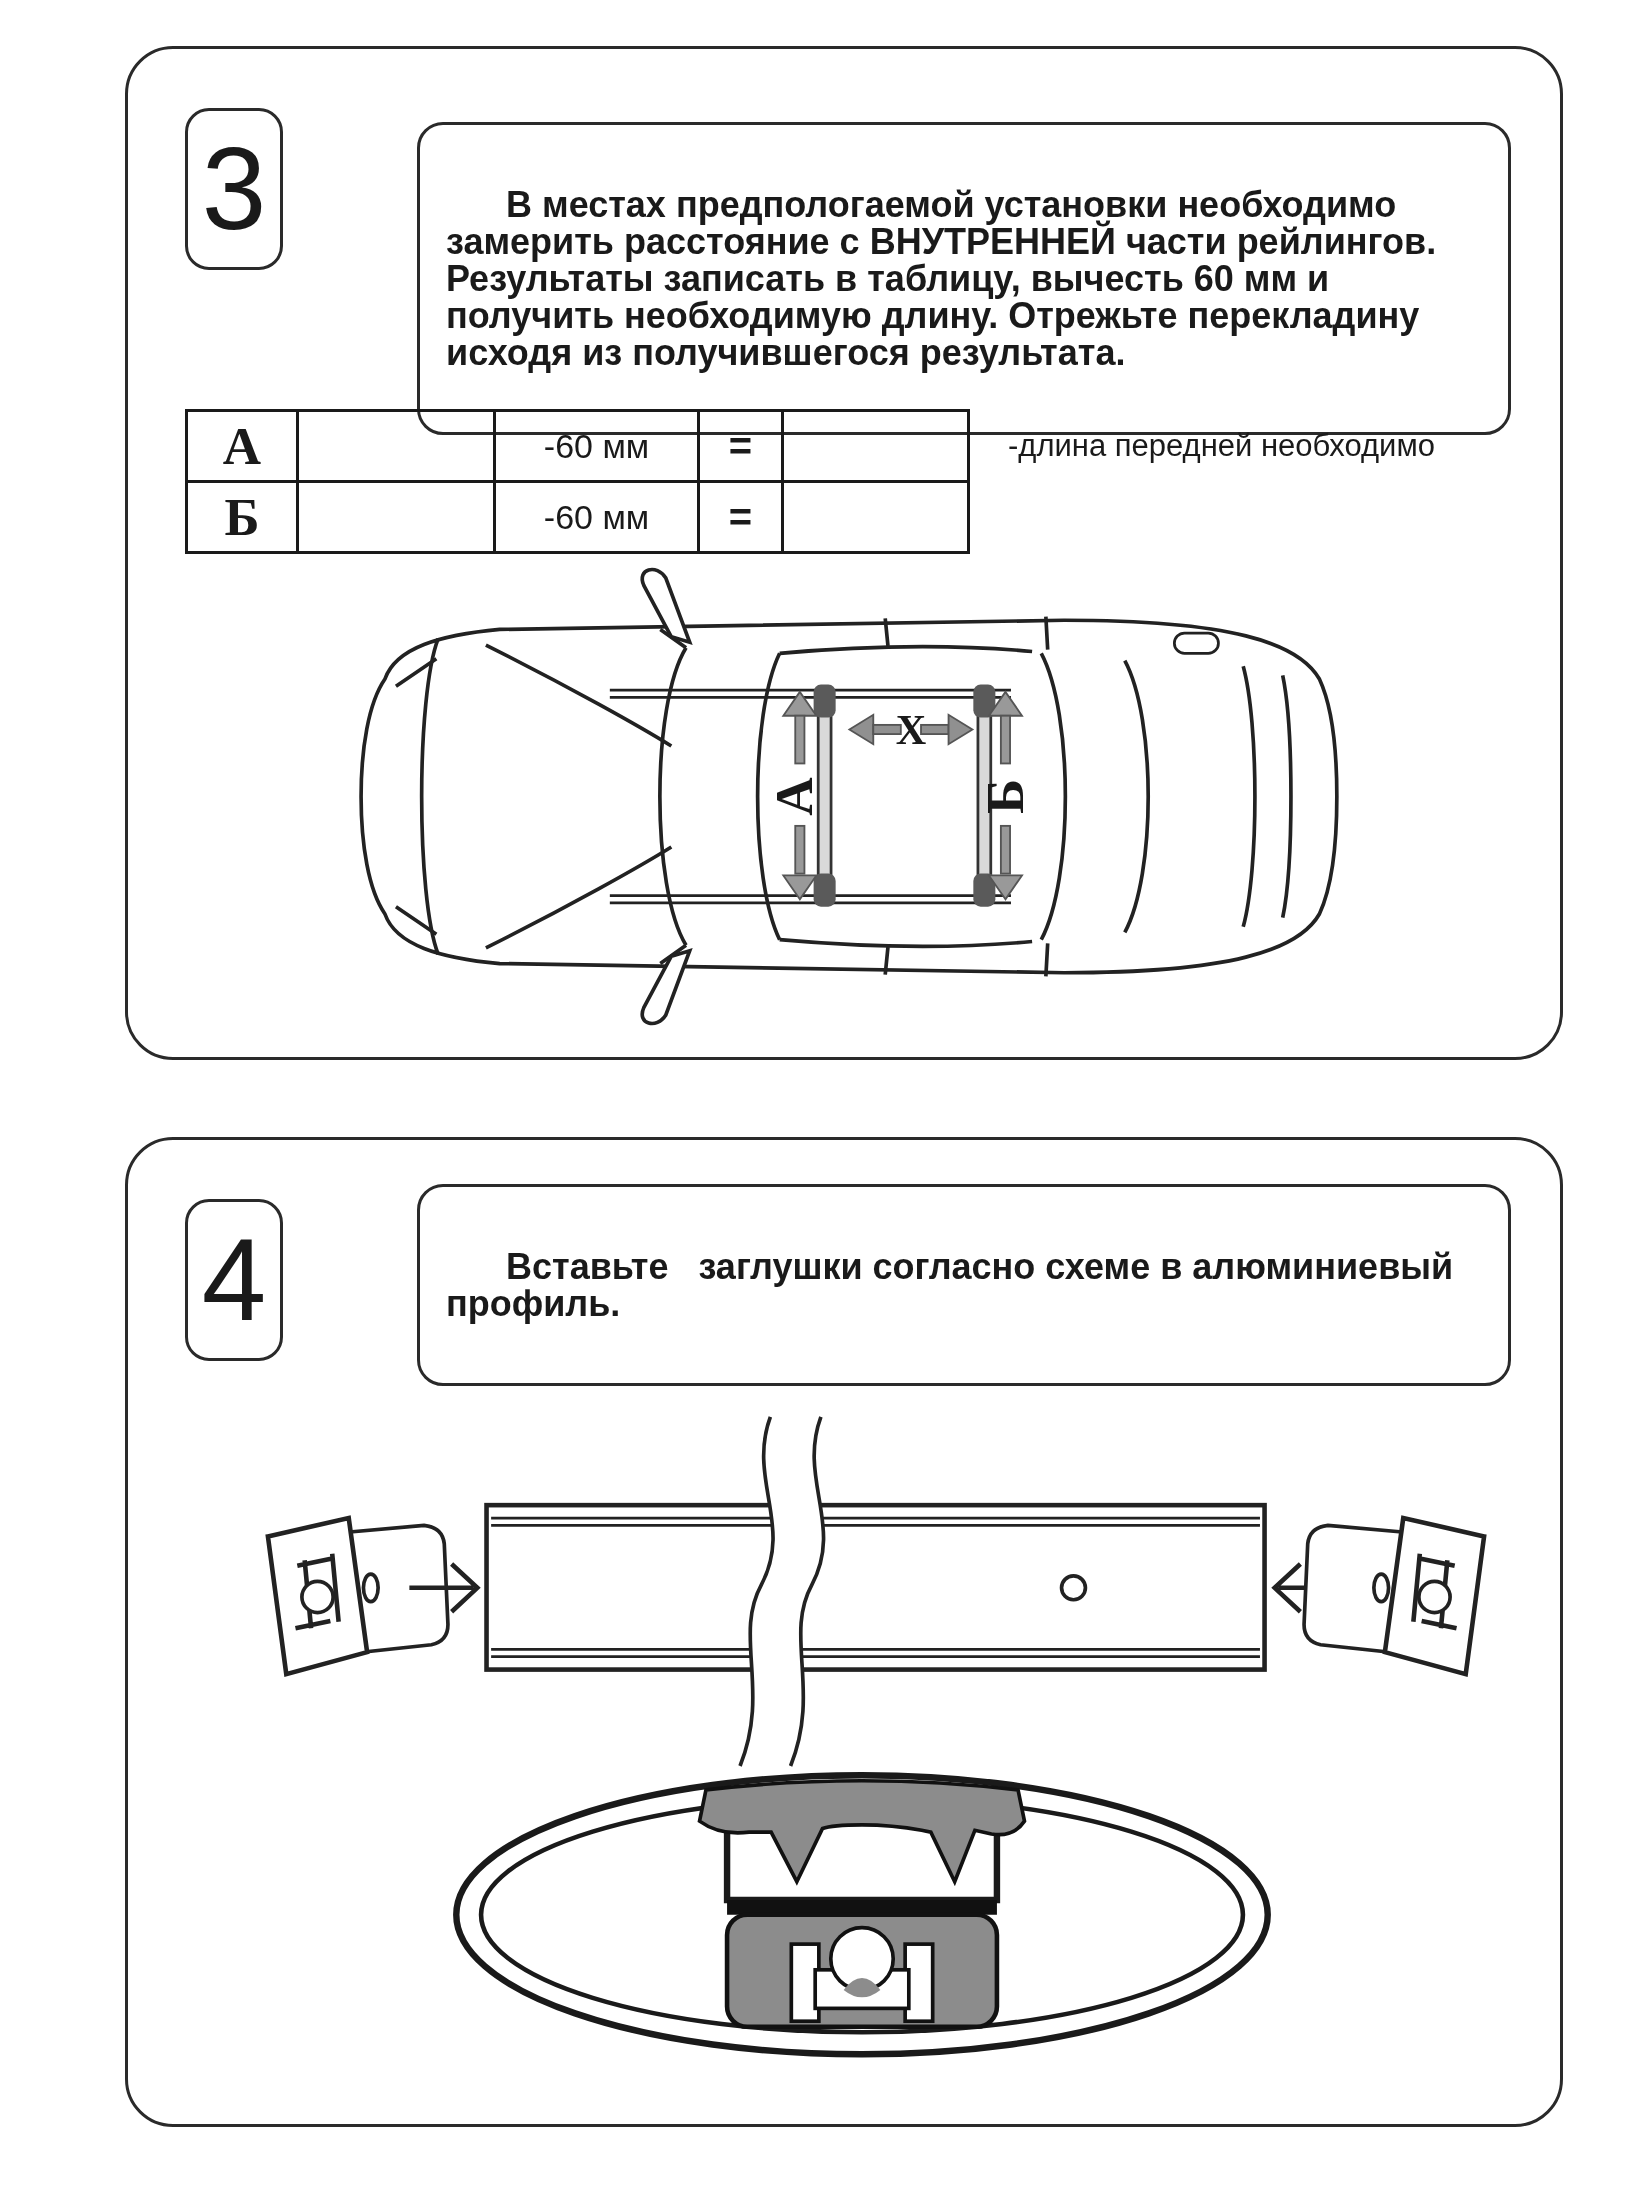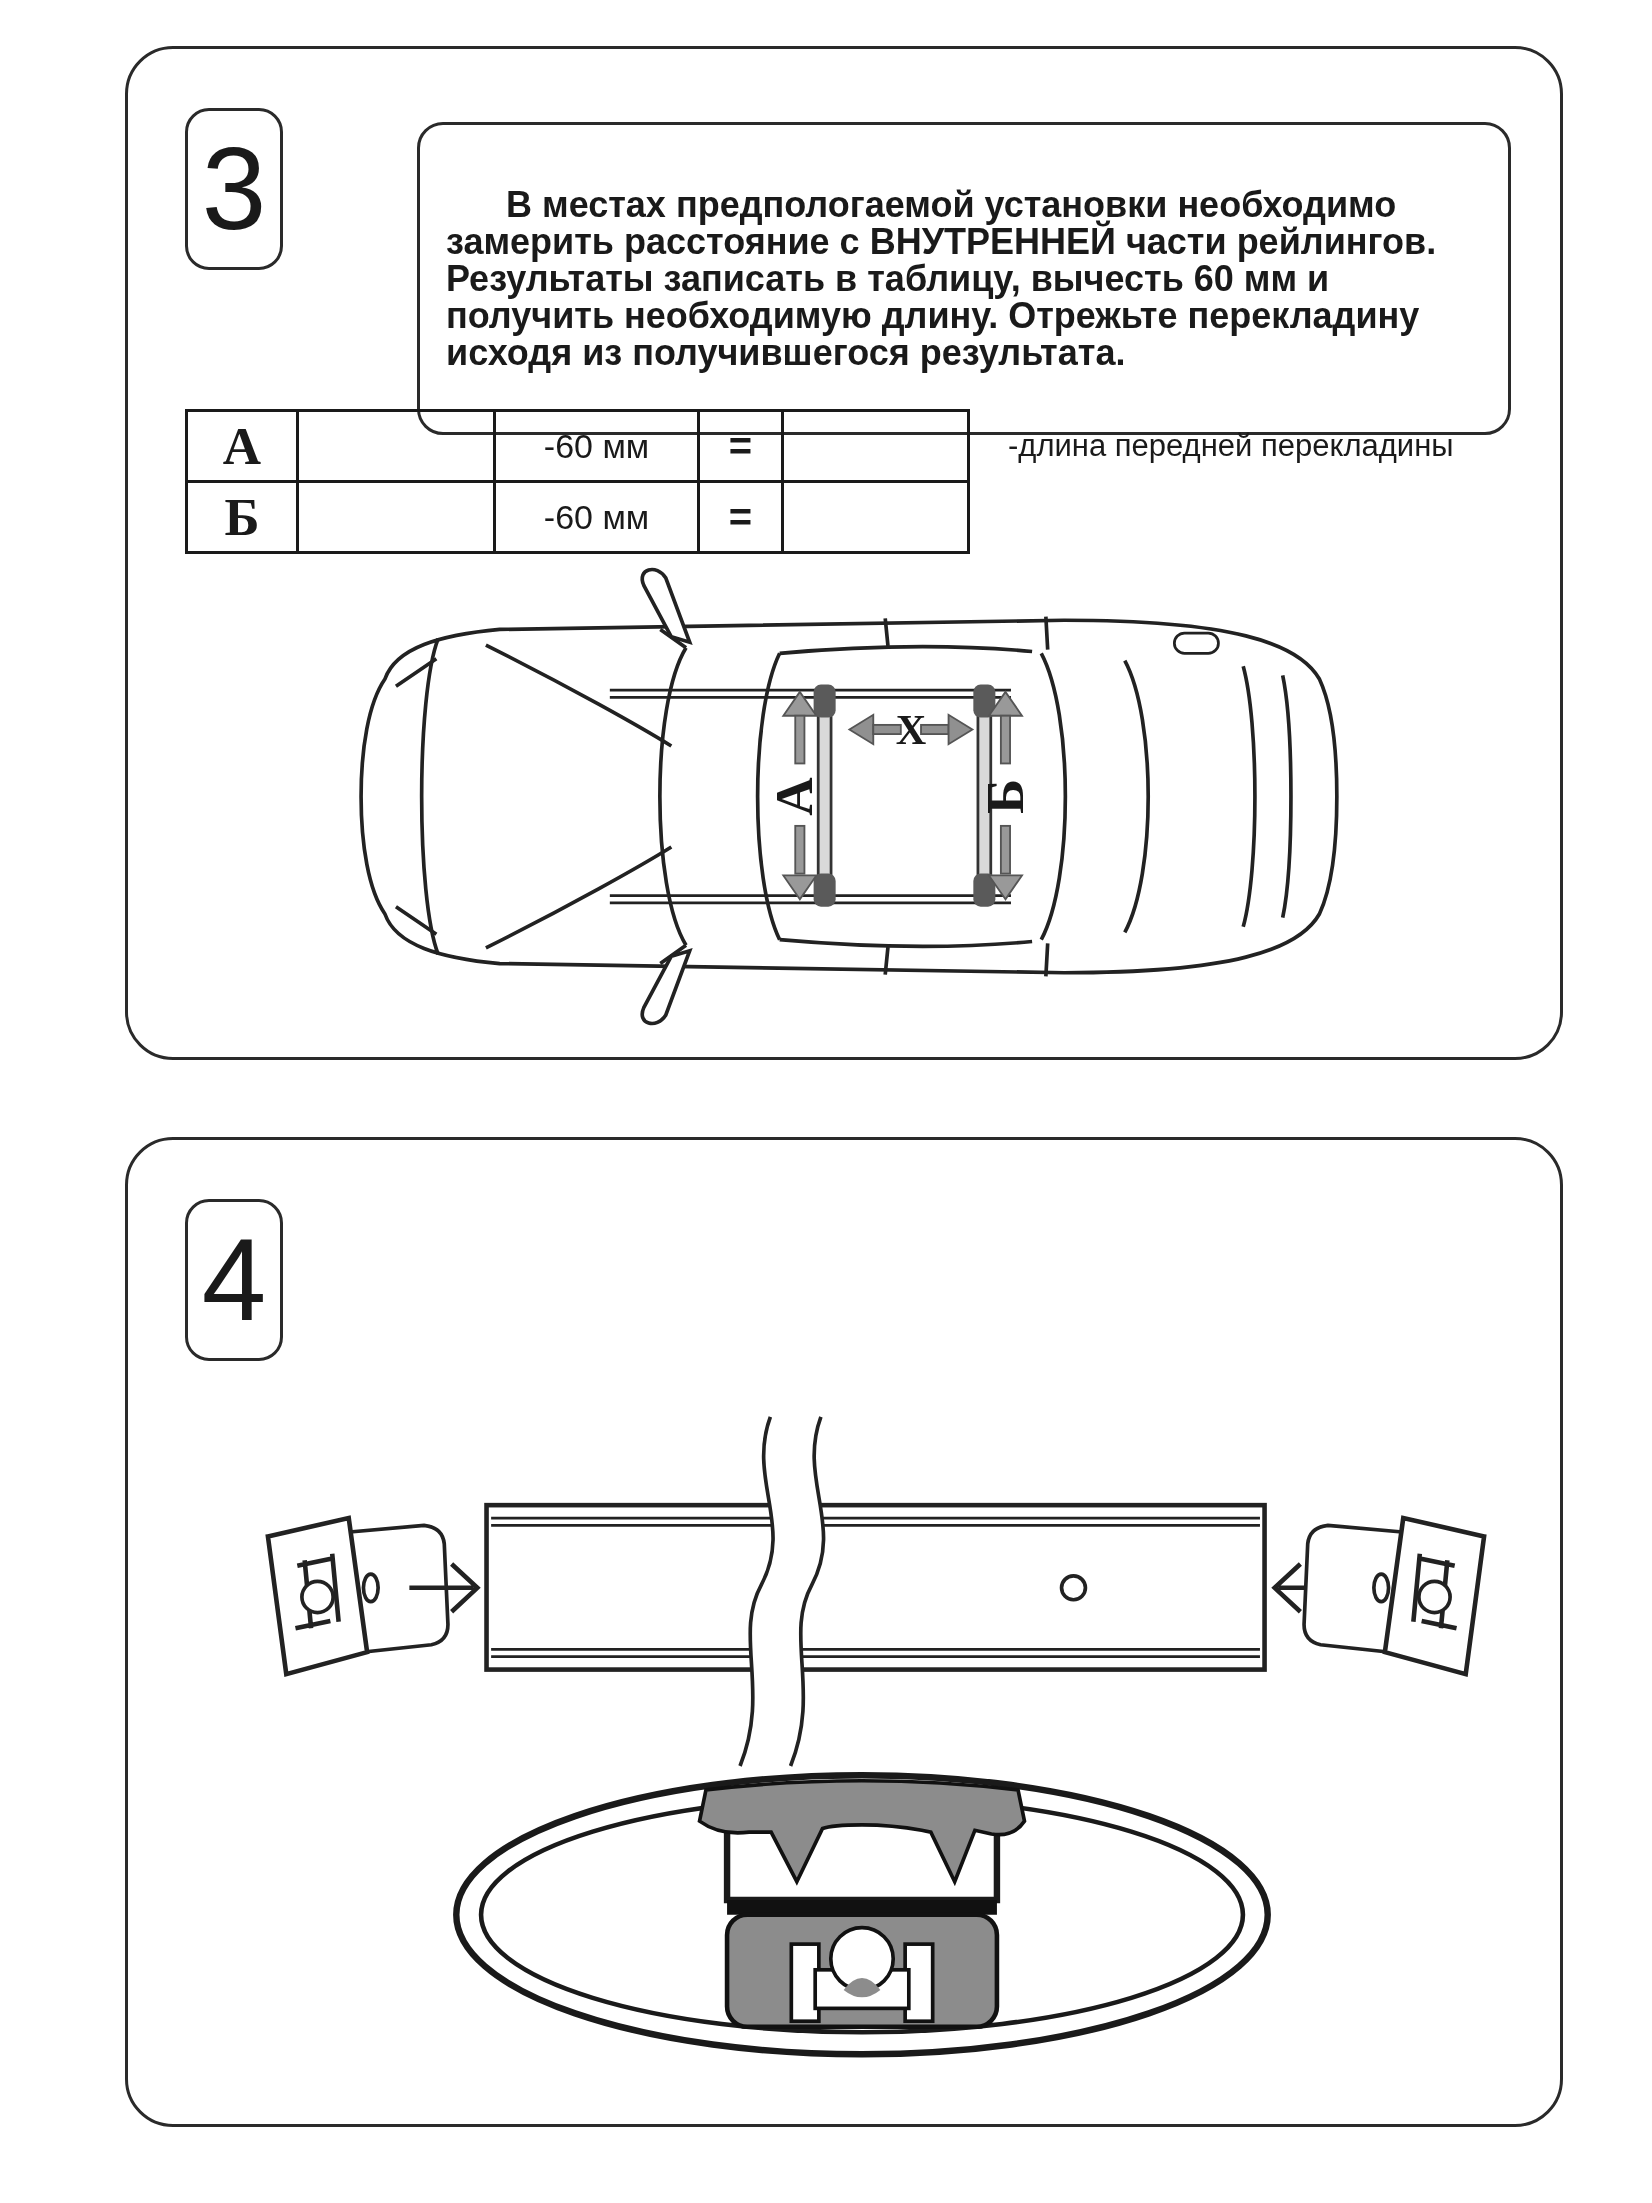--- a/index.html
+++ b/index.html
@@ -56,21 +56,21 @@
       </tr>
       <tr>
         <td class="c1">Б</td>
         <td class="c2"></td>
         <td class="c3">-60 мм</td>
         <td class="c4">=</td>
         <td class="c5"></td>
       </tr>
     </tbody>
       </table>
-    <div class="tnote" id="note-front">-длина передней перекладины</div>
+    <div class="tnote" id="note-front">-длина передней необходимо</div>
 
     <svg class="carsvg" width="1001" height="481" viewBox="0 0 1090 524">
       <g class="ink" stroke-width="4">
         <path d="M165,80 C100,86 52,100 40,134 C22,160 14,210 14,262 C14,314 22,364 40,390 C52,424 100,438 165,444 L780,454 C960,454 1035,430 1058,390 C1071,362 1077,314 1077,262 C1077,210 1071,162 1058,134 C1035,94 960,70 780,70 L165,80 Z" fill="#fff"></path>
         <path d="M98,90 C74,152 74,372 98,434"></path>
         <path d="M52,142 L96,112 M52,382 L96,412"></path>
         <path d="M150,97 C240,142 320,187 352,207 M150,427 C240,382 320,337 352,317"></path>
         <path d="M368,100 C330,162 330,362 368,424"></path>
         <path d="M470,106 C438,172 438,352 470,418"></path>
         <path d="M368,100 L340,80 M368,424 L340,444"></path>
@@ -120,20 +120,23 @@
         <path d="M680,189 L654,173 L654,205 Z"></path>
       </g>
       <text class="diagx" x="613" y="205" text-anchor="middle">X</text>
     </svg>
   </section>
 
   <section class="panel" id="panel4">
     <div class="stepnum">
       <span>4</span>
     </div>
+    <div class="instrbox">
+      <span>Вставьте   заглушки согласно схеме в алюминиевый профиль.</span>
+    </div>
 
     <svg class="barsvg" width="1286" height="353" viewBox="0 0 1400 384">
       <g class="ink" stroke-width="4">
         <path d="M118,128 L208,120 Q228,122 230,140 L234,228 Q234,246 216,250 L122,260 Z" fill="#fff"></path>
         <path d="M38,132 L126,112 L146,258 L58,282 Z" fill="#fff" stroke-width="5"></path>
         <path d="M70,164 l38,-8 M68,232 l38,-8 M78,158 l7,74 M108,151 l7,74" stroke-width="5"></path>
         <circle cx="92" cy="198" r="17" stroke-width="4" fill="#fff"></circle>
         <ellipse cx="150" cy="188" rx="8" ry="15" fill="#fff" stroke-width="4"></ellipse>
       </g>
       <g class="ink" stroke-width="5">

